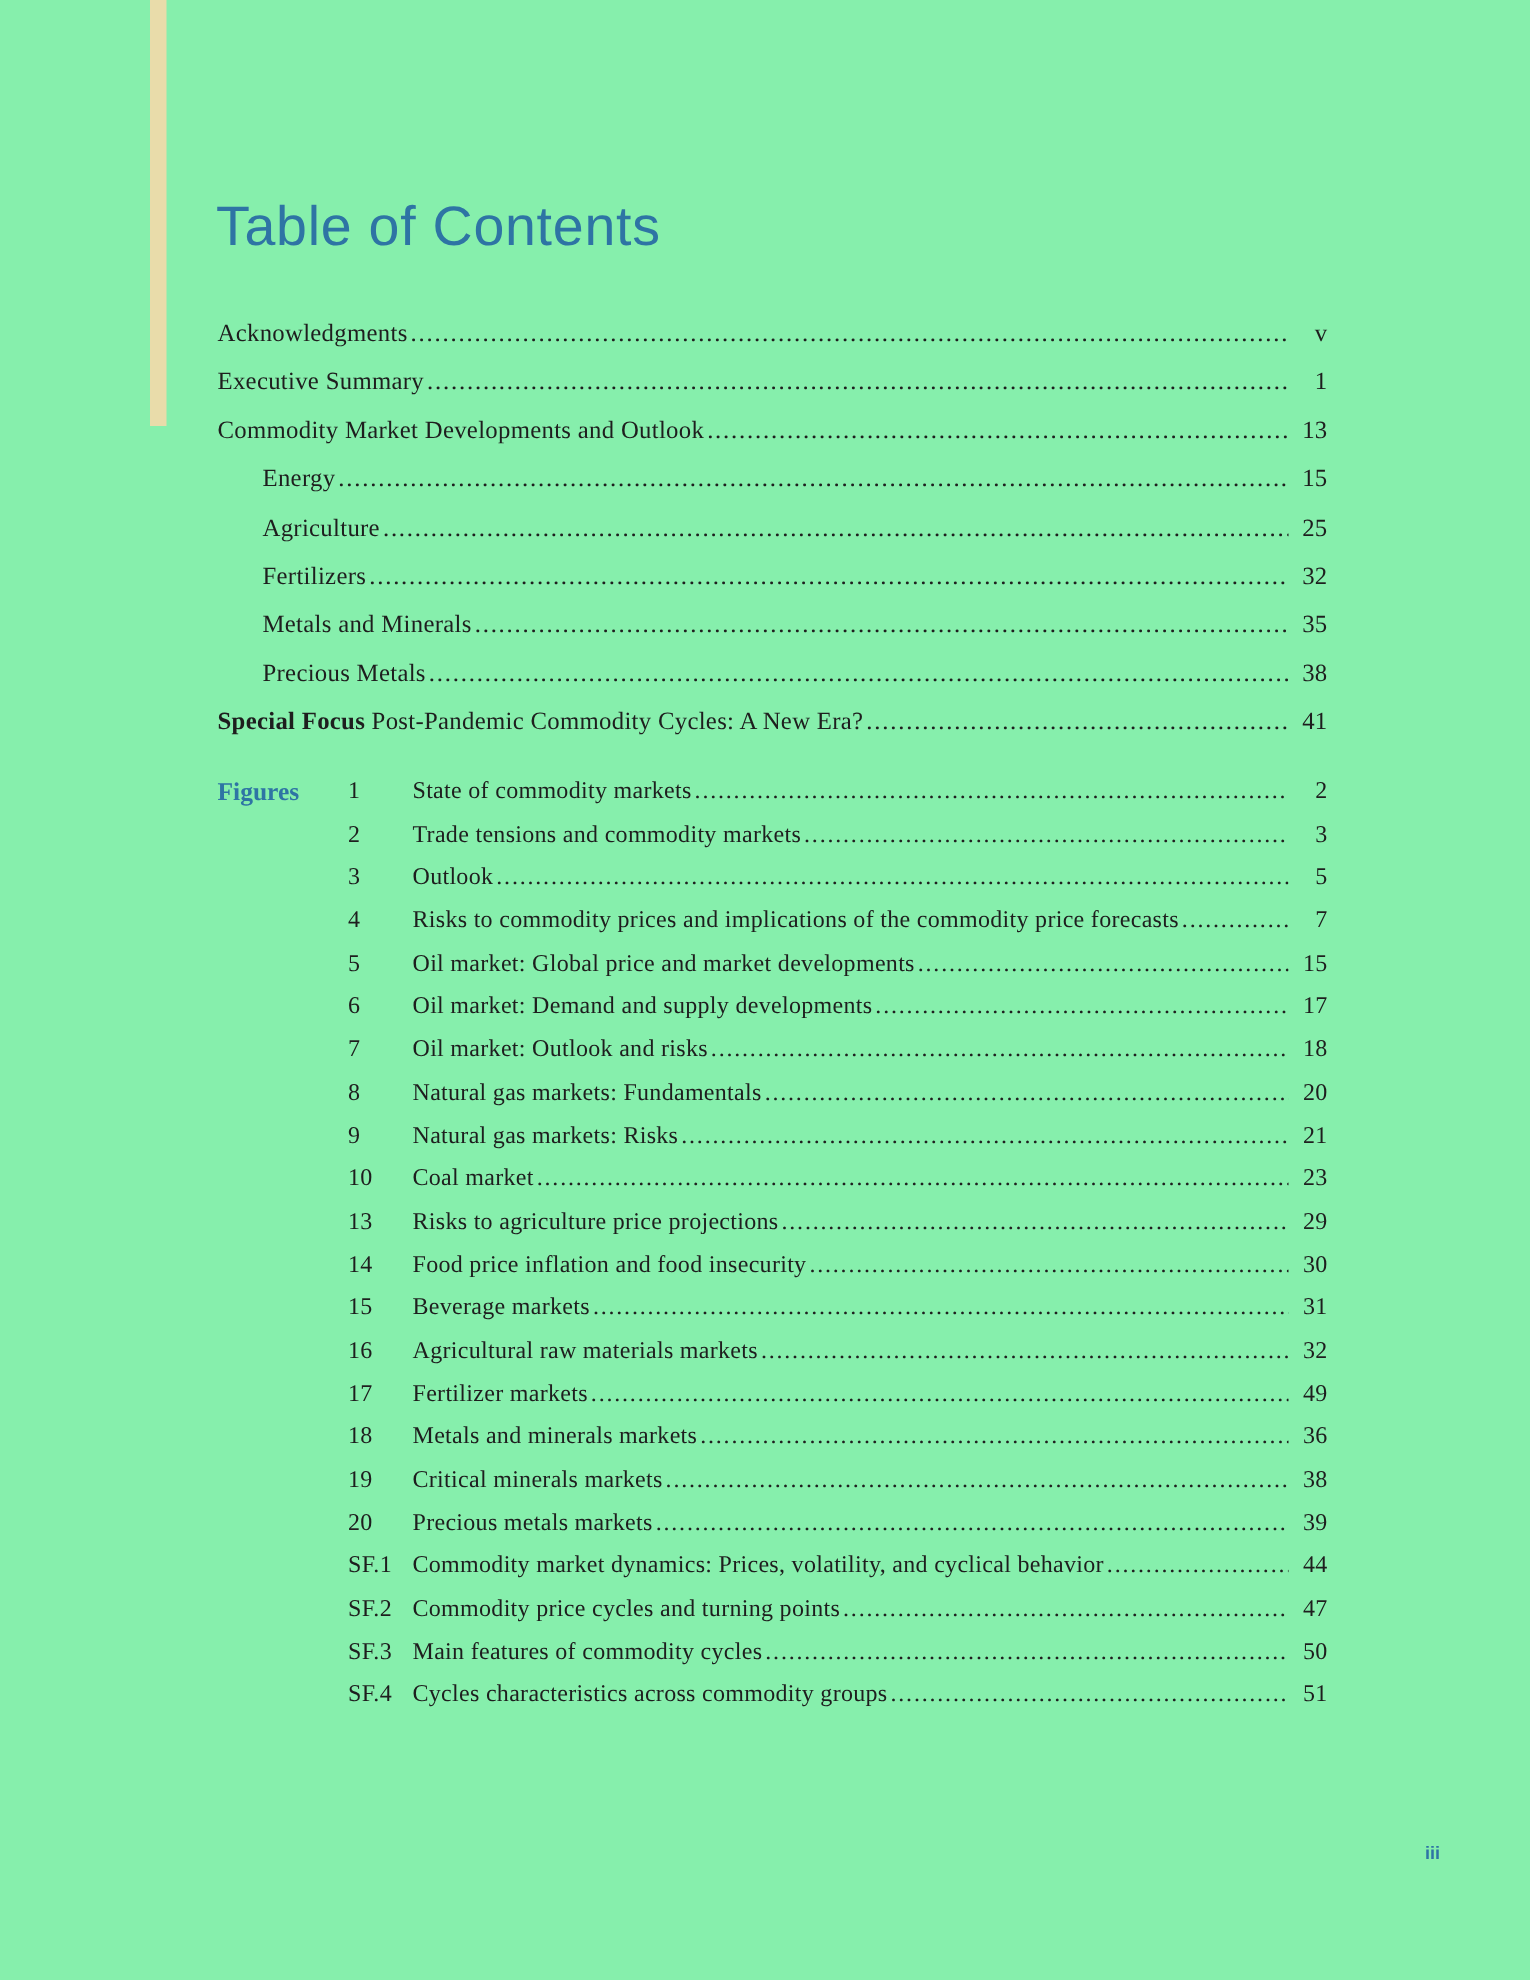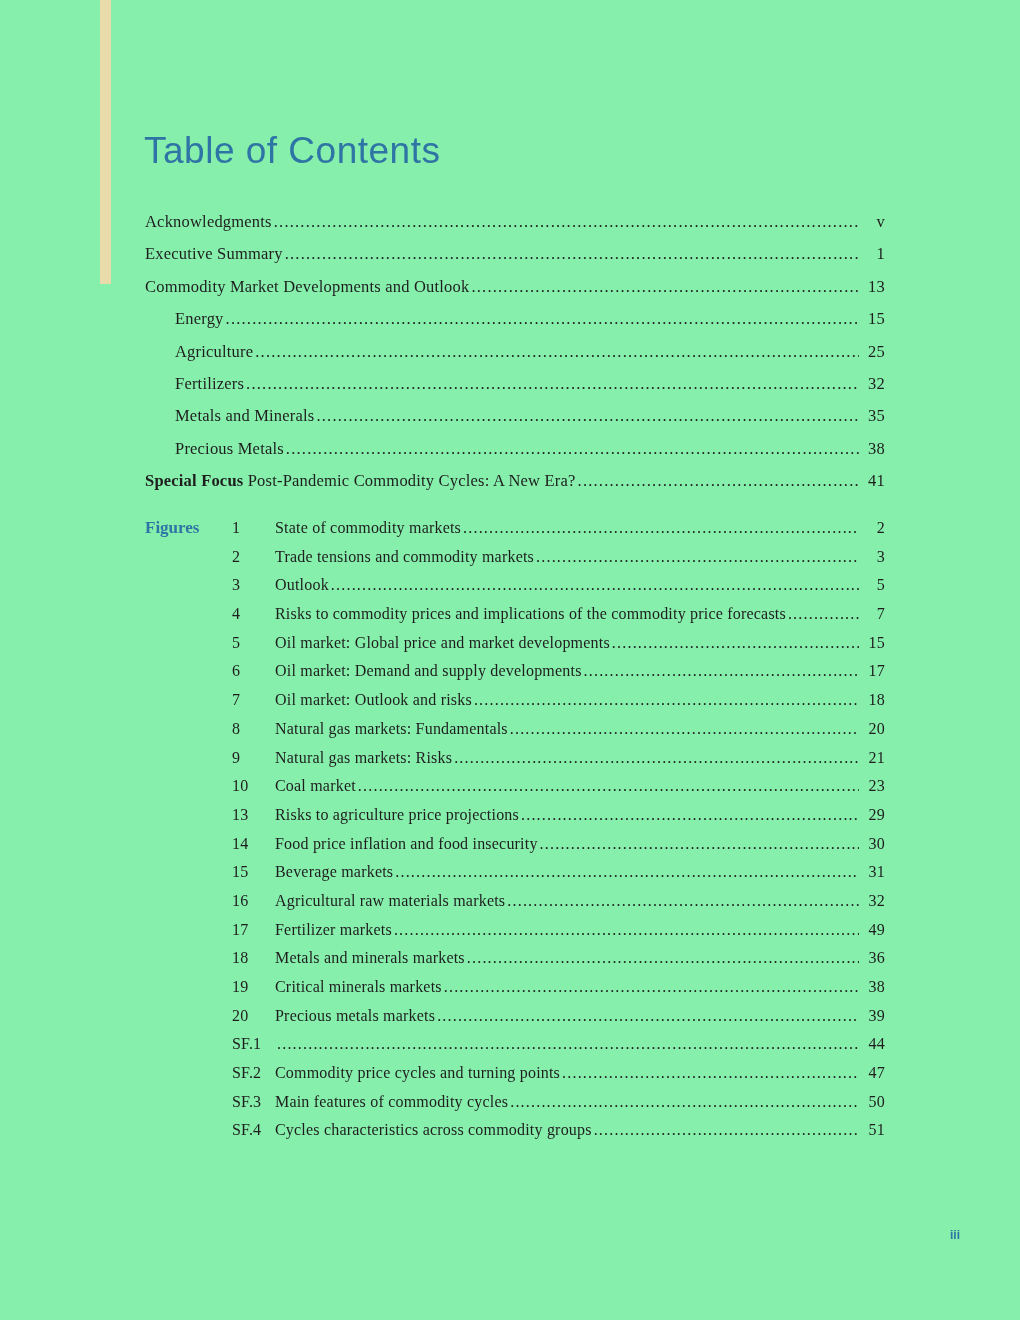--- a/index.html
+++ b/index.html
@@ -264,20 +264,21 @@
           <span class="toc-page">38</span>
         </div>
         <div class="fig-row">
           <span class="fig-num">20</span>
           <span>Precious metals markets</span>
           <span class="dots"></span>
           <span class="toc-page">39</span>
         </div>
         <div class="fig-row">
           <span class="fig-num">SF.1</span>
+          <span>Commodity market dynamics: Prices, volatility, and cyclical behavior</span>
           <span class="dots"></span>
           <span class="toc-page">44</span>
         </div>
         <div class="fig-row">
           <span class="fig-num">SF.2</span>
           <span>Commodity price cycles and turning points</span>
           <span class="dots"></span>
           <span class="toc-page">47</span>
         </div>
         <div class="fig-row">

